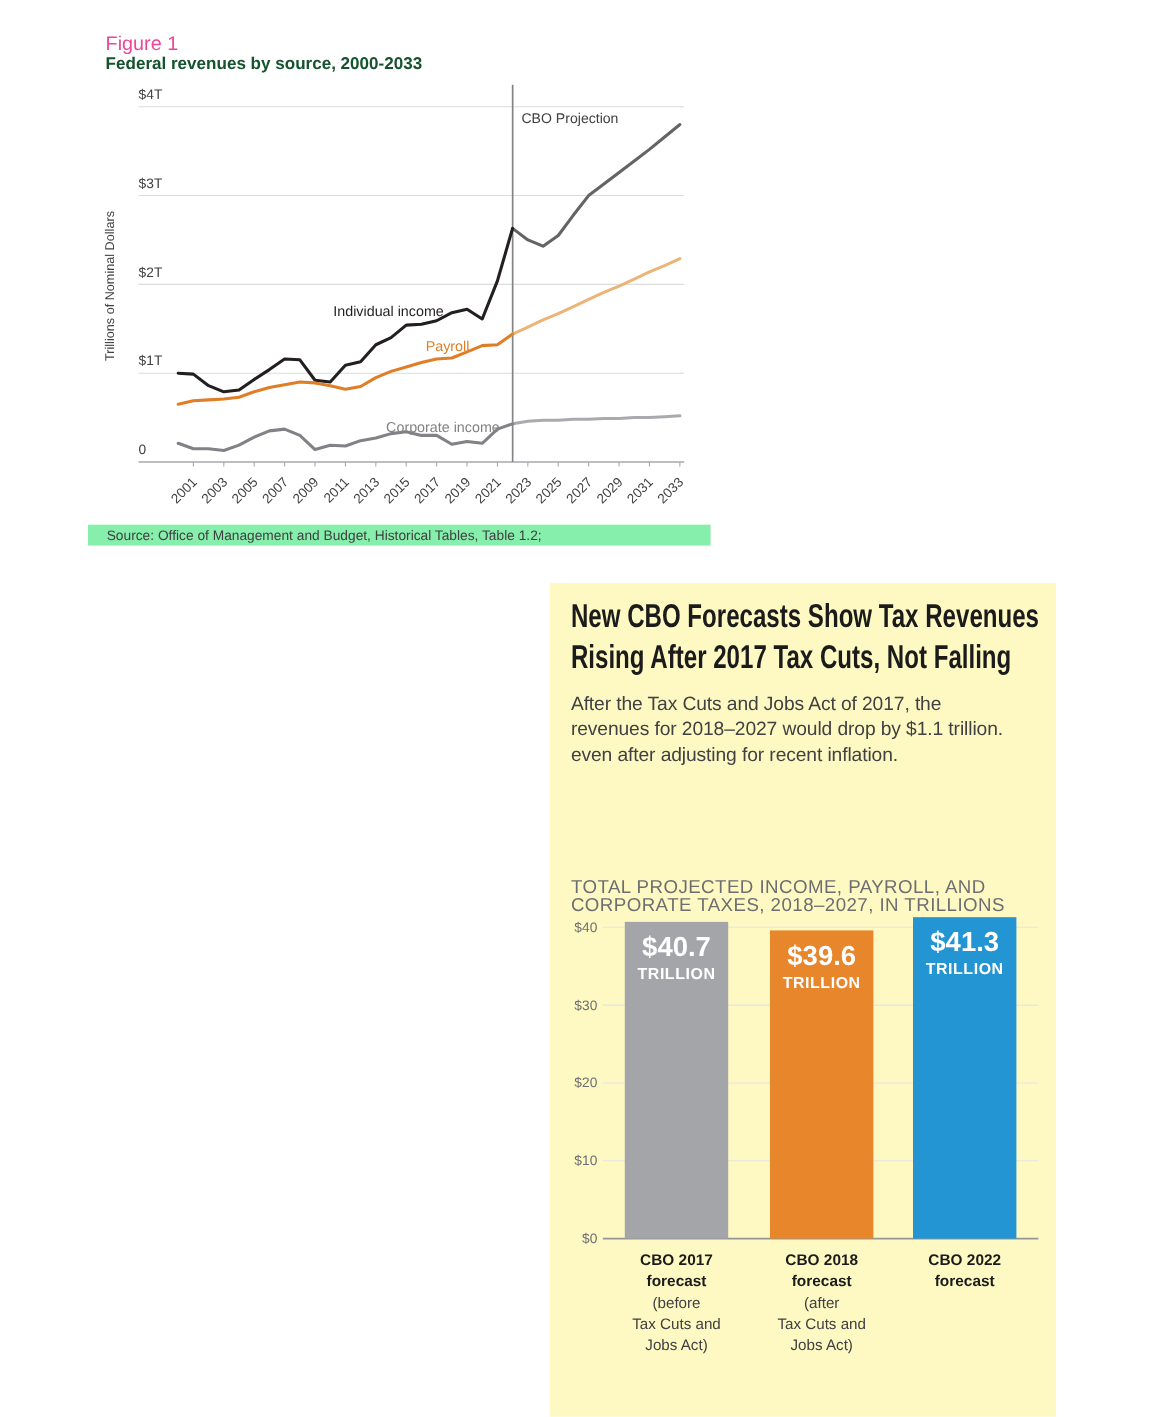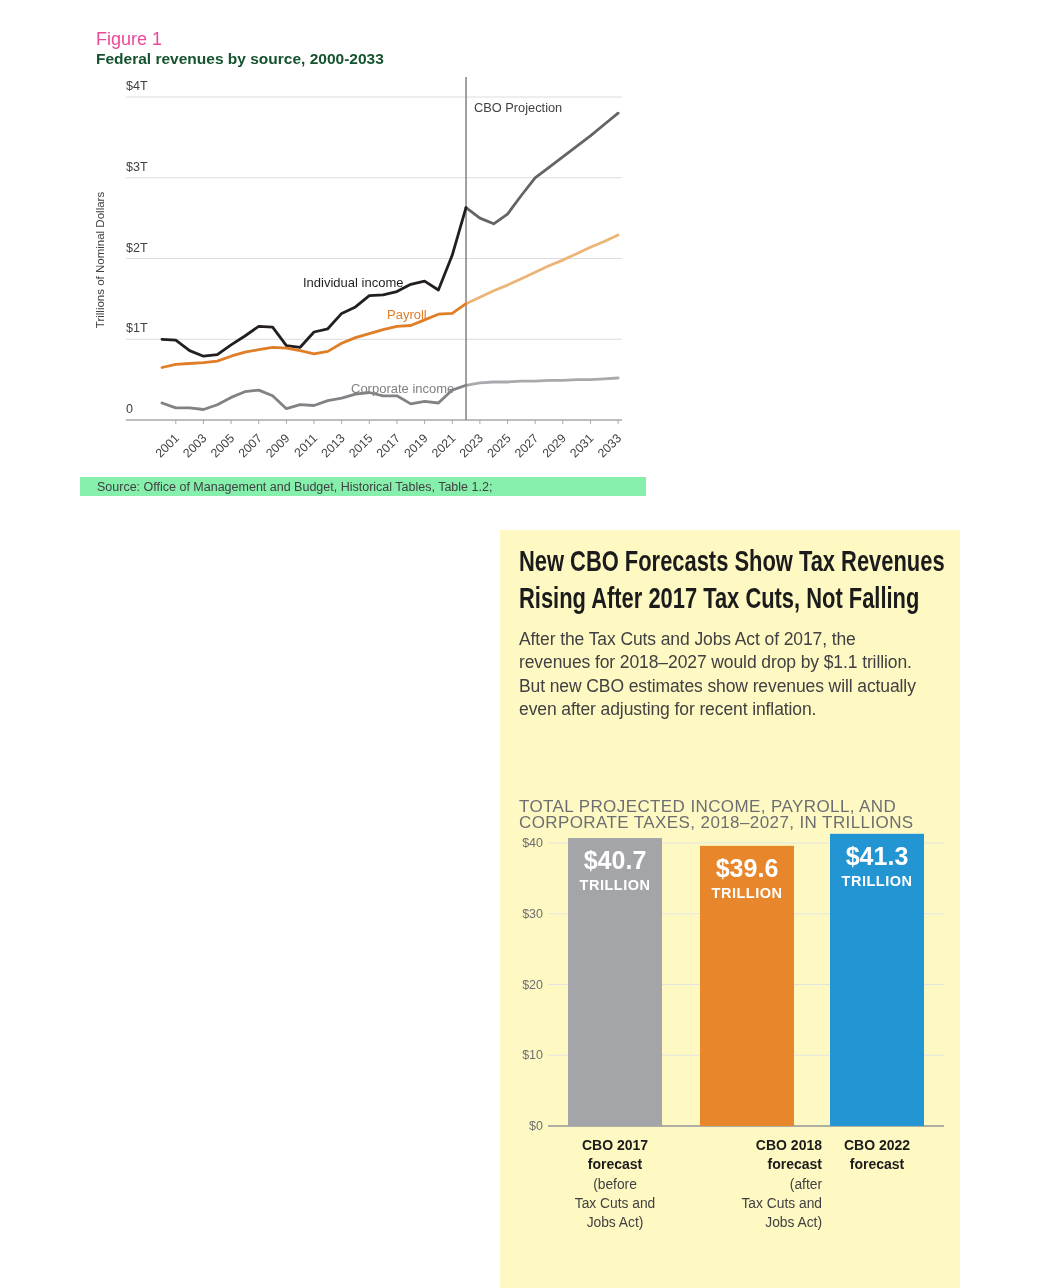--- a/index.html
+++ b/index.html
@@ -141,21 +141,20 @@
 
 <div class="abs card">
   <div class="headline">
     <div>New CBO Forecasts Show Tax Revenues</div>
     <div>Rising After 2017 Tax Cuts, Not Falling</div>
   </div>
 
   <div class="para">
     <div>After the Tax Cuts and Jobs Act of 2017, the</div>
     <div>revenues for 2018–2027 would drop by $1.1 trillion.</div>
-    <div>But new CBO estimates show revenues will actually</div>
     <div>even after adjusting for recent inflation.</div>
   </div>
 
   <div class="kicker">
     <div>TOTAL PROJECTED INCOME, PAYROLL, AND</div>
     <div>CORPORATE TAXES, 2018–2027, IN TRILLIONS</div>
   </div>
 
   <svg id="bar-chart" width="460" height="300" viewBox="0 0 460 300">
       <line x1="48" y1="10" x2="444" y2="10" stroke="#e3e3e2" stroke-width="1"></line>
@@ -180,21 +179,21 @@
     </svg>
 
   <div class="cats" id="cats">
       <div class="cat" style="left: 40px; top: 0px;">
         <div class="b">CBO 2017</div>
         <div class="b">forecast</div>
         <div class="s">(before</div>
         <div class="s">Tax Cuts and</div>
         <div class="s">Jobs Act)</div>
       </div>
-      <div class="cat" style="left: 172px; top: 0px; text-align: right;">
+      <div class="cat" style="left: 172px; top: 0px;">
         <div class="b">CBO 2018</div>
         <div class="b">forecast</div>
         <div class="s">(after</div>
         <div class="s">Tax Cuts and</div>
         <div class="s">Jobs Act)</div>
       </div>
       <div class="cat" style="left: 302px; top: 0px;">
         <div class="b">CBO 2022</div>
         <div class="b">forecast</div>
       </div>

